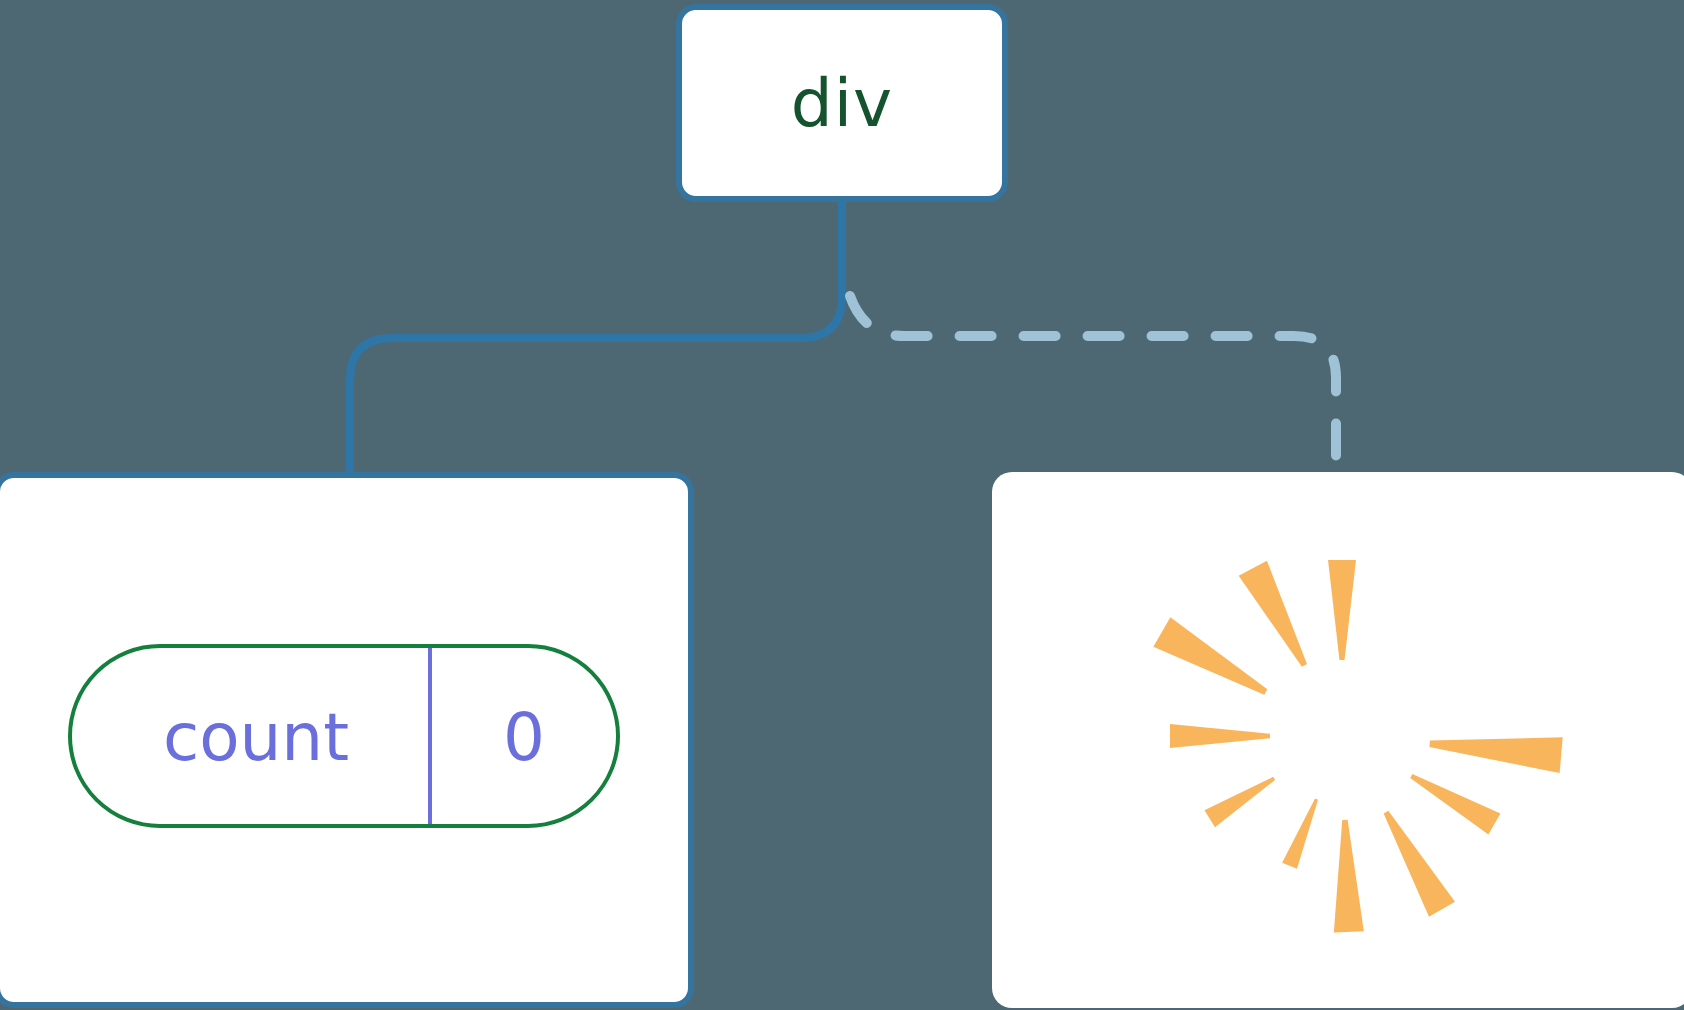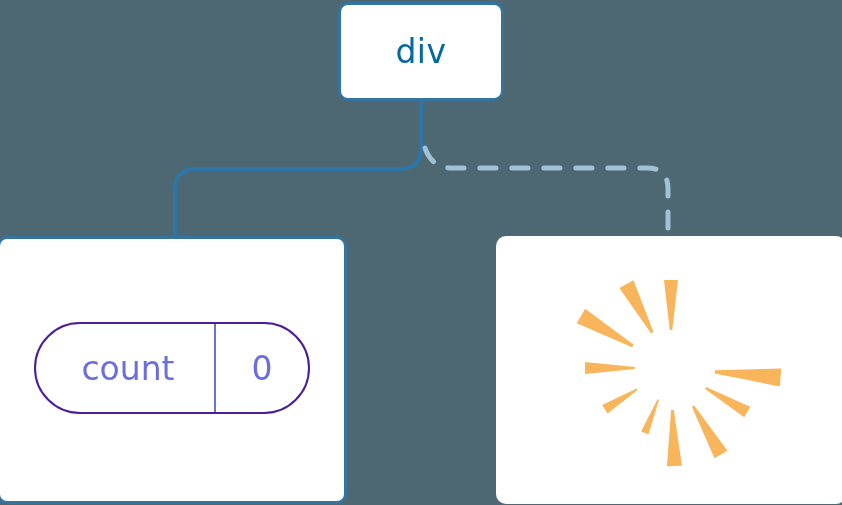--- a/index.html
+++ b/index.html
@@ -45,21 +45,21 @@
   
   #node-div {
     left: 338px;
     top: 2px;
     width: 166px;
     height: 99px;
     justify-content: center;
   }
   #node-div .node-title {
     font-size: 33px;
-    color: #0369a1;
+    color: #14532d;
     letter-spacing: 0.5px;
     line-height: 1;
   }
 
   
   #node-counter {
     left: -3px;
     top: 236px;
     width: 350px;
     height: 268px;
@@ -72,21 +72,21 @@
     letter-spacing: 0.3px;
   }
 
   
   .state-pill {
     position: relative;
     margin-top: 36px;
     height: 92px;
     display: flex;
     align-items: stretch;
-    border: 2px solid #4c1d95;
+    border: 2px solid #15803d;
     border-radius: 46px;
     background: #ffffff;
     box-sizing: border-box;
   }
   .pill-key, .pill-val {
     display: flex;
     align-items: center;
     justify-content: center;
     color: #6b6fdb;
     font-size: 33px;

